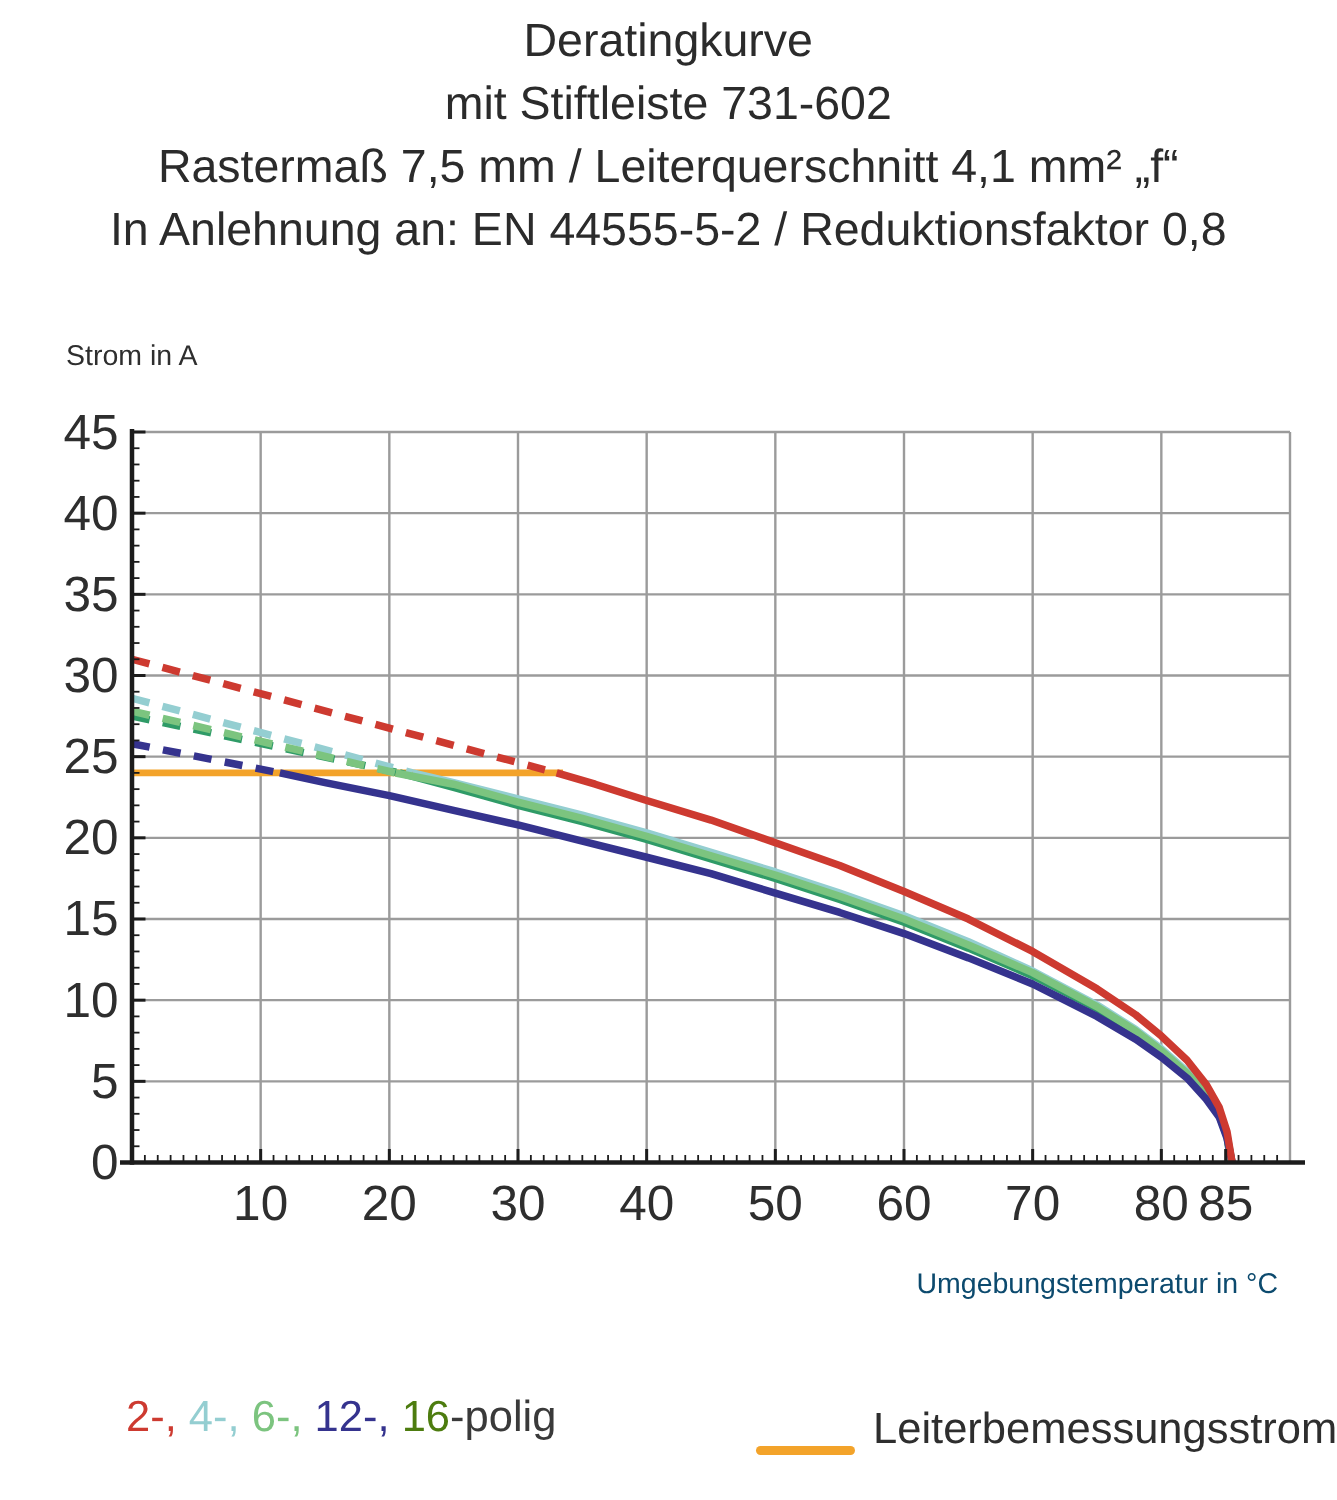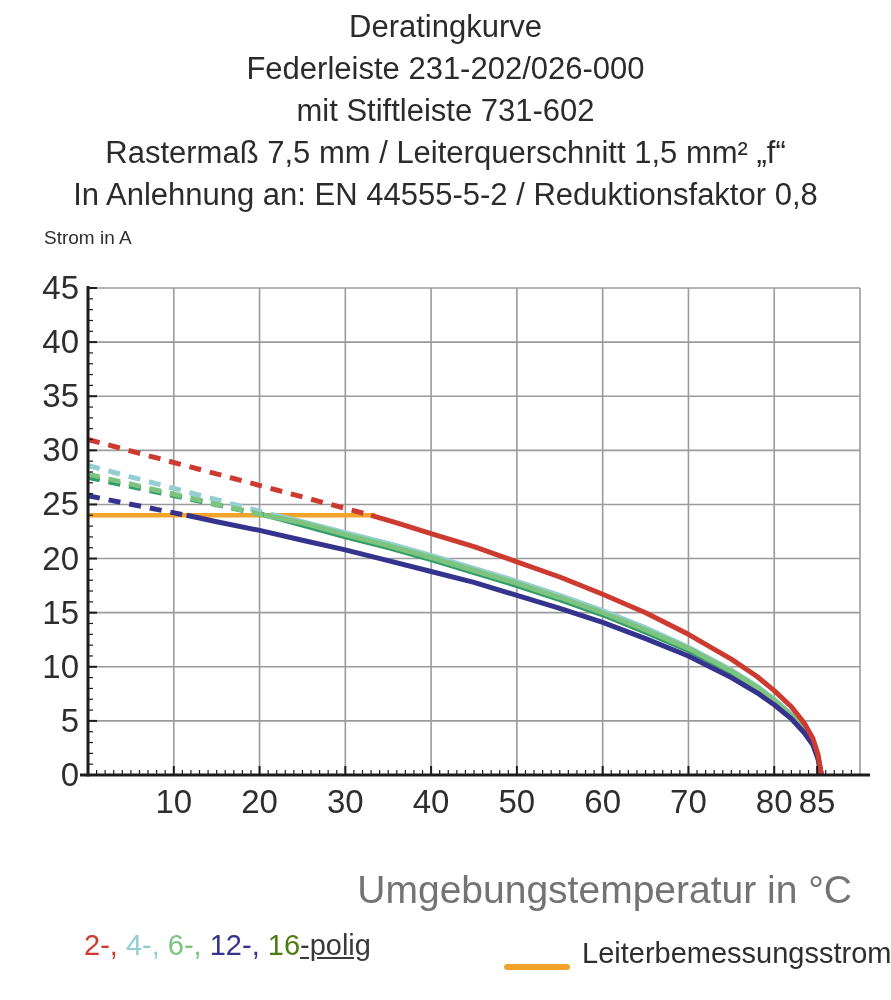--- a/index.html
+++ b/index.html
@@ -8,21 +8,21 @@
     font-family:"Liberation Sans",sans-serif;color:#2e2e2e;
   }
   .title-block{
     position:absolute;top:6px;left:0;width:891px;text-align:center;
     font-size:31px;line-height:42px;color:#2b2b2b;white-space:nowrap;
   }
   .y-axis-title{
     position:absolute;left:44px;top:227px;font-size:19px;color:#2e2e2e;
   }
   .x-axis-title{
-    position:absolute;right:39px;top:868px;font-size:39px;color:#737373;white-space:nowrap;
+    position:absolute;right:39px;top:846px;font-size:19px;color:#0c4a6e;white-space:nowrap;
   }
   .legend-poles{
     position:absolute;left:84px;top:929px;font-size:29px;white-space:nowrap;
   }
   .legend-rated{
     position:absolute;left:504px;top:924px;height:46px;display:flex;align-items:flex-end;
   }
   .rated-swatch{
     width:66px;height:6px;border-radius:3px;margin-top:2px;
   }
@@ -32,23 +32,22 @@
   svg{position:absolute;left:0;top:0;}
   text{font-family:"Liberation Sans",sans-serif;}
 </style>
 </head>
 <body>
 
 <div class="page">
 
   <div class="title-block">
     <div>Deratingkurve</div>
-    <div>Federleiste 231-202/026-000</div>
     <div>mit Stiftleiste 731-602</div>
-    <div>Rastermaß 7,5 mm / Leiterquerschnitt 1,5 mm² „f“</div>
+    <div>Rastermaß 7,5 mm / Leiterquerschnitt 4,1 mm² „f“</div>
     <div>In Anlehnung an: EN 44555-5-2 / Reduktionsfaktor 0,8</div>
   </div>
 
   <div class="y-axis-title">Strom in A</div>
 
   <svg id="chart-svg" width="891" height="840" viewBox="0 0 891 840">
       <line x1="173.77777777777777" y1="288" x2="173.77777777777777" y2="775" stroke="#9b9b9b" stroke-width="1.6"></line>
       <line x1="259.55555555555554" y1="288" x2="259.55555555555554" y2="775" stroke="#9b9b9b" stroke-width="1.6"></line>
       <line x1="345.3333333333333" y1="288" x2="345.3333333333333" y2="775" stroke="#9b9b9b" stroke-width="1.6"></line>
       <line x1="431.1111111111111" y1="288" x2="431.1111111111111" y2="775" stroke="#9b9b9b" stroke-width="1.6"></line>
@@ -229,20 +228,20 @@
       <text x="79" y="569.5555555555555" text-anchor="end" font-size="33" fill="#2e2e2e">20</text>
       <text x="79" y="515.4444444444445" text-anchor="end" font-size="33" fill="#2e2e2e">25</text>
       <text x="79" y="461.3333333333333" text-anchor="end" font-size="33" fill="#2e2e2e">30</text>
       <text x="79" y="407.22222222222223" text-anchor="end" font-size="33" fill="#2e2e2e">35</text>
       <text x="79" y="353.1111111111111" text-anchor="end" font-size="33" fill="#2e2e2e">40</text>
       <text x="79" y="299" text-anchor="end" font-size="33" fill="#2e2e2e">45</text>
     </svg>
 
   <div class="x-axis-title">Umgebungstemperatur in °C</div>
 
-  <div class="legend-poles"><span style="color: rgb(205, 58, 48);">2-, </span><span style="color: rgb(148, 206, 209);">4-, </span><span style="color: rgb(124, 196, 127);">6-, </span><span style="color: rgb(53, 51, 142);">12-, </span><span style="color: #4d7c0f;">16</span><span style="color: rgb(58, 58, 58); text-decoration: underline;">-polig</span></div>
+  <div class="legend-poles"><span style="color: rgb(205, 58, 48);">2-, </span><span style="color: rgb(148, 206, 209);">4-, </span><span style="color: rgb(124, 196, 127);">6-, </span><span style="color: rgb(53, 51, 142);">12-, </span><span style="color: #4d7c0f;">16</span><span style="color: rgb(58, 58, 58);">-polig</span></div>
 
   <div class="legend-rated">
     <div class="rated-swatch" style="background: rgb(243, 163, 42);"></div>
     <div class="rated-label">Leiterbemessungsstrom</div>
   </div>
 
 </div>
 
 </body></html>

